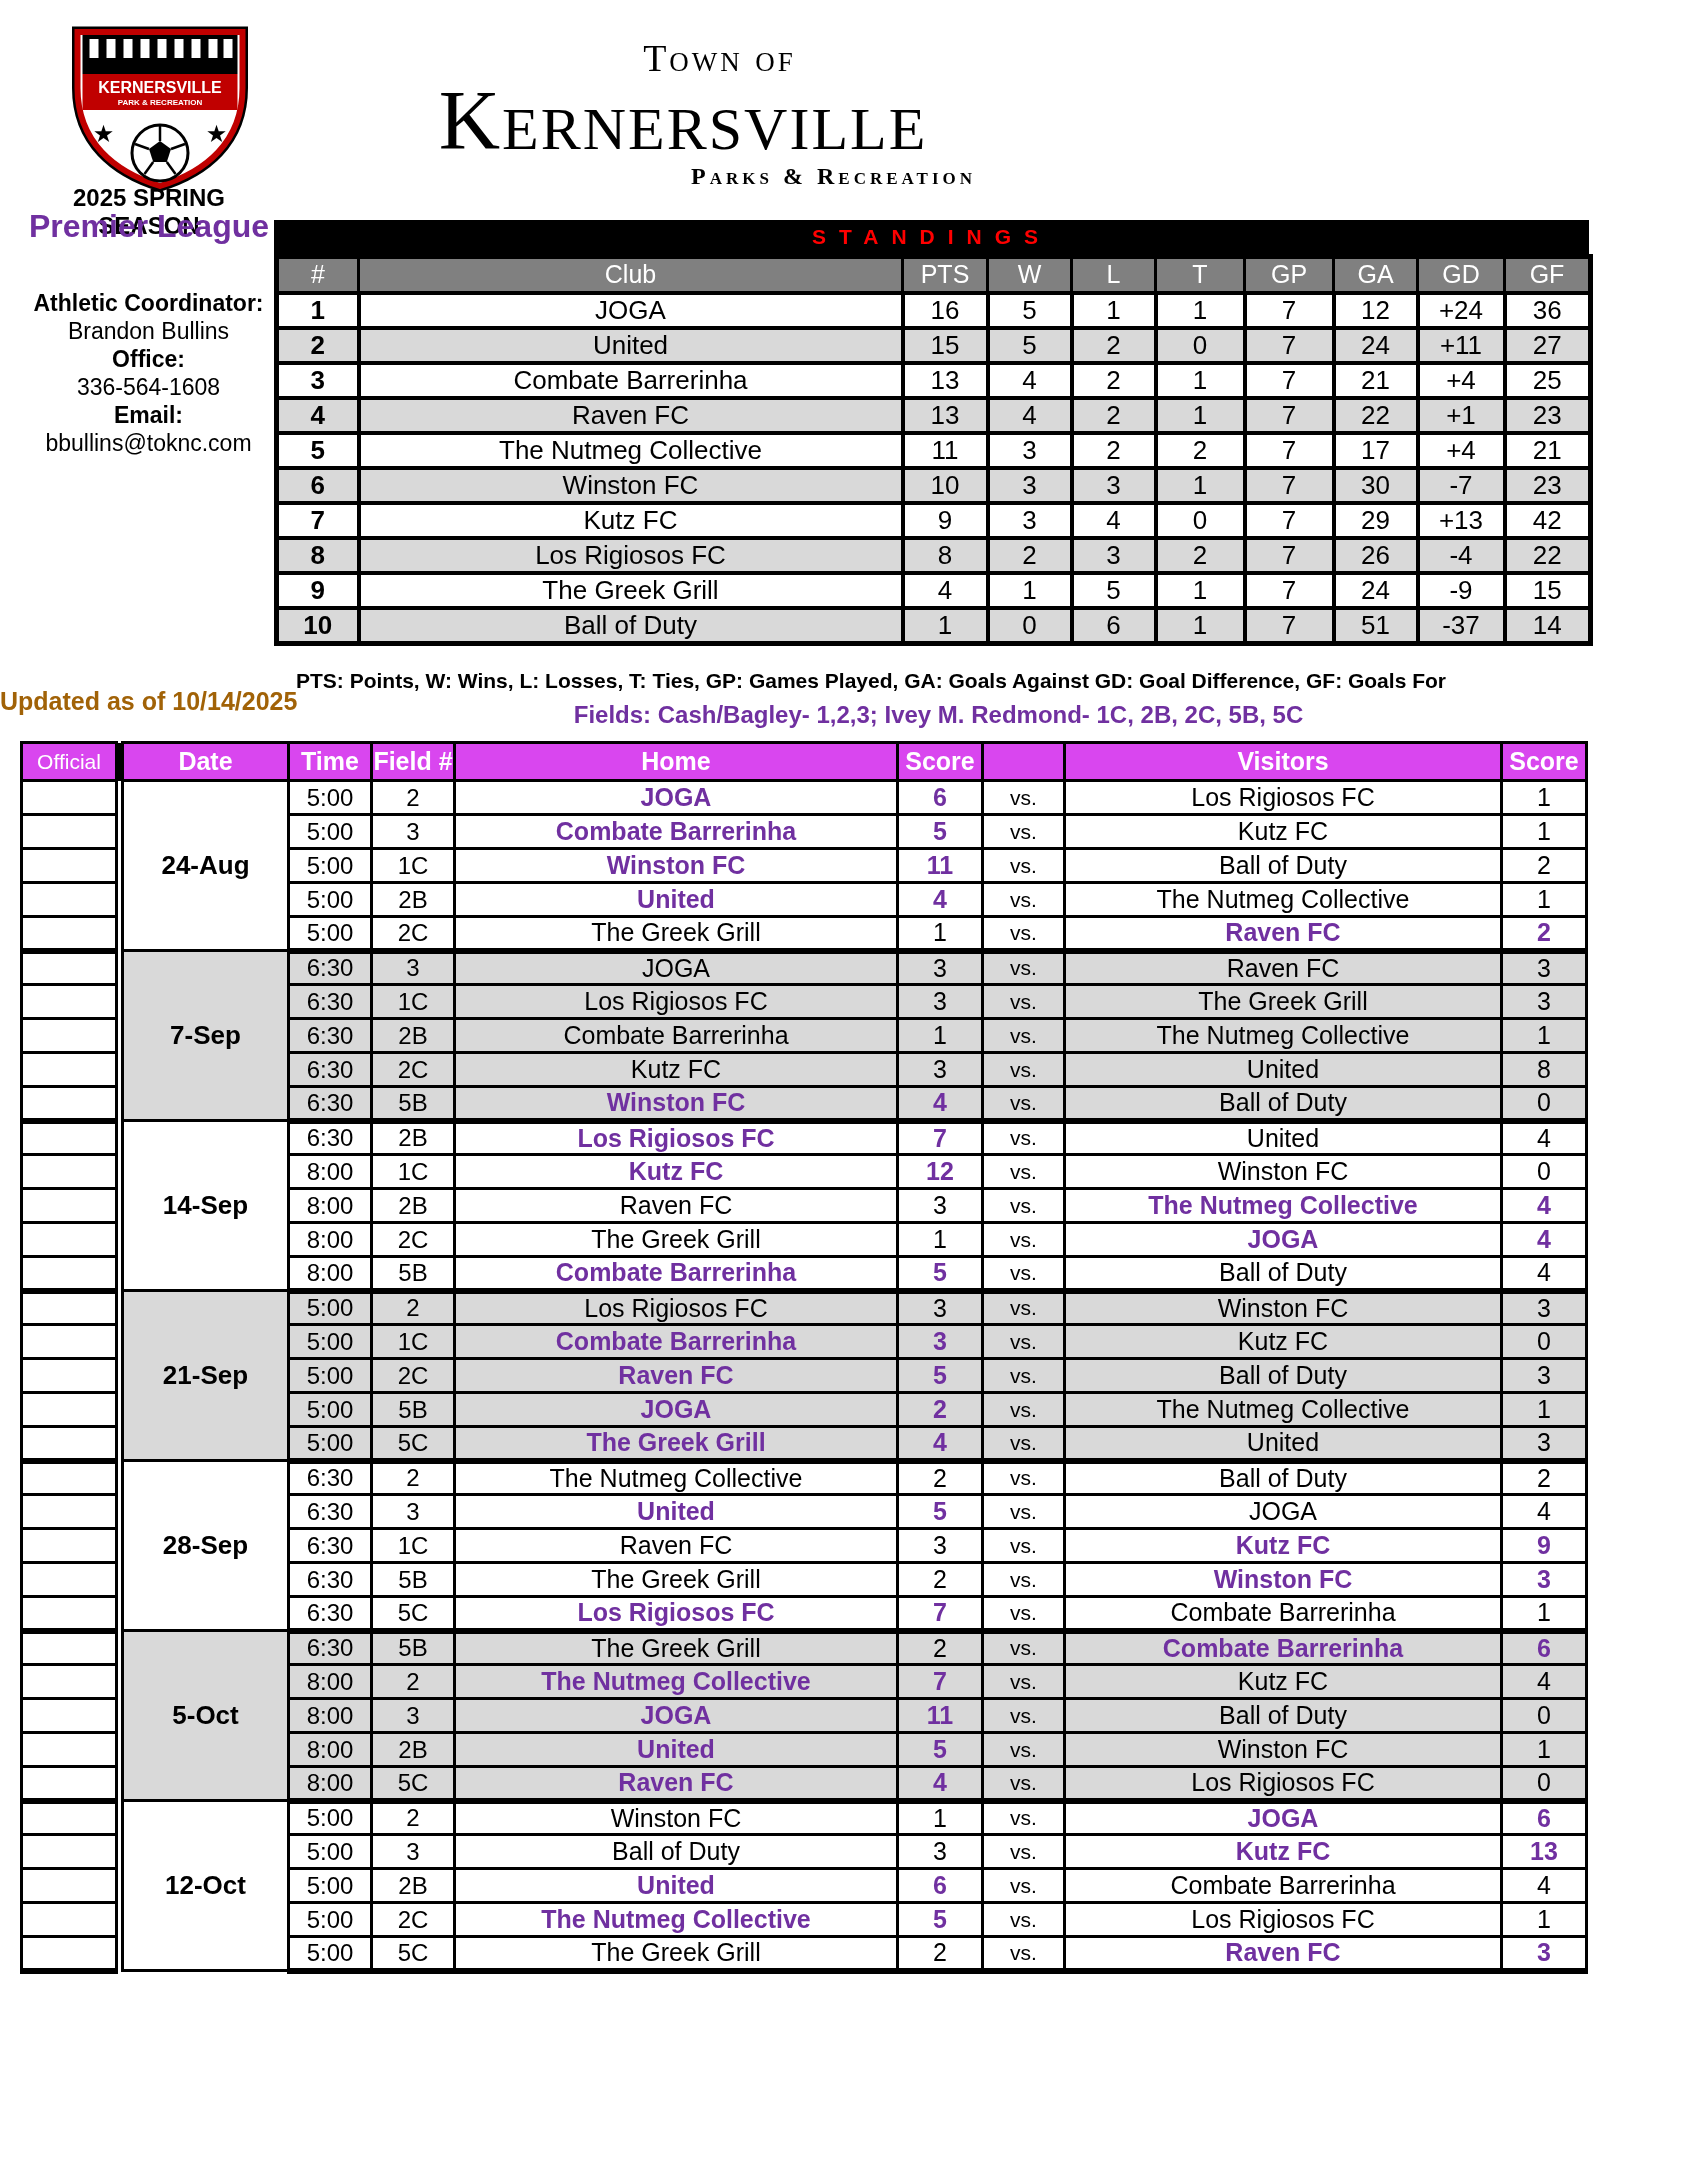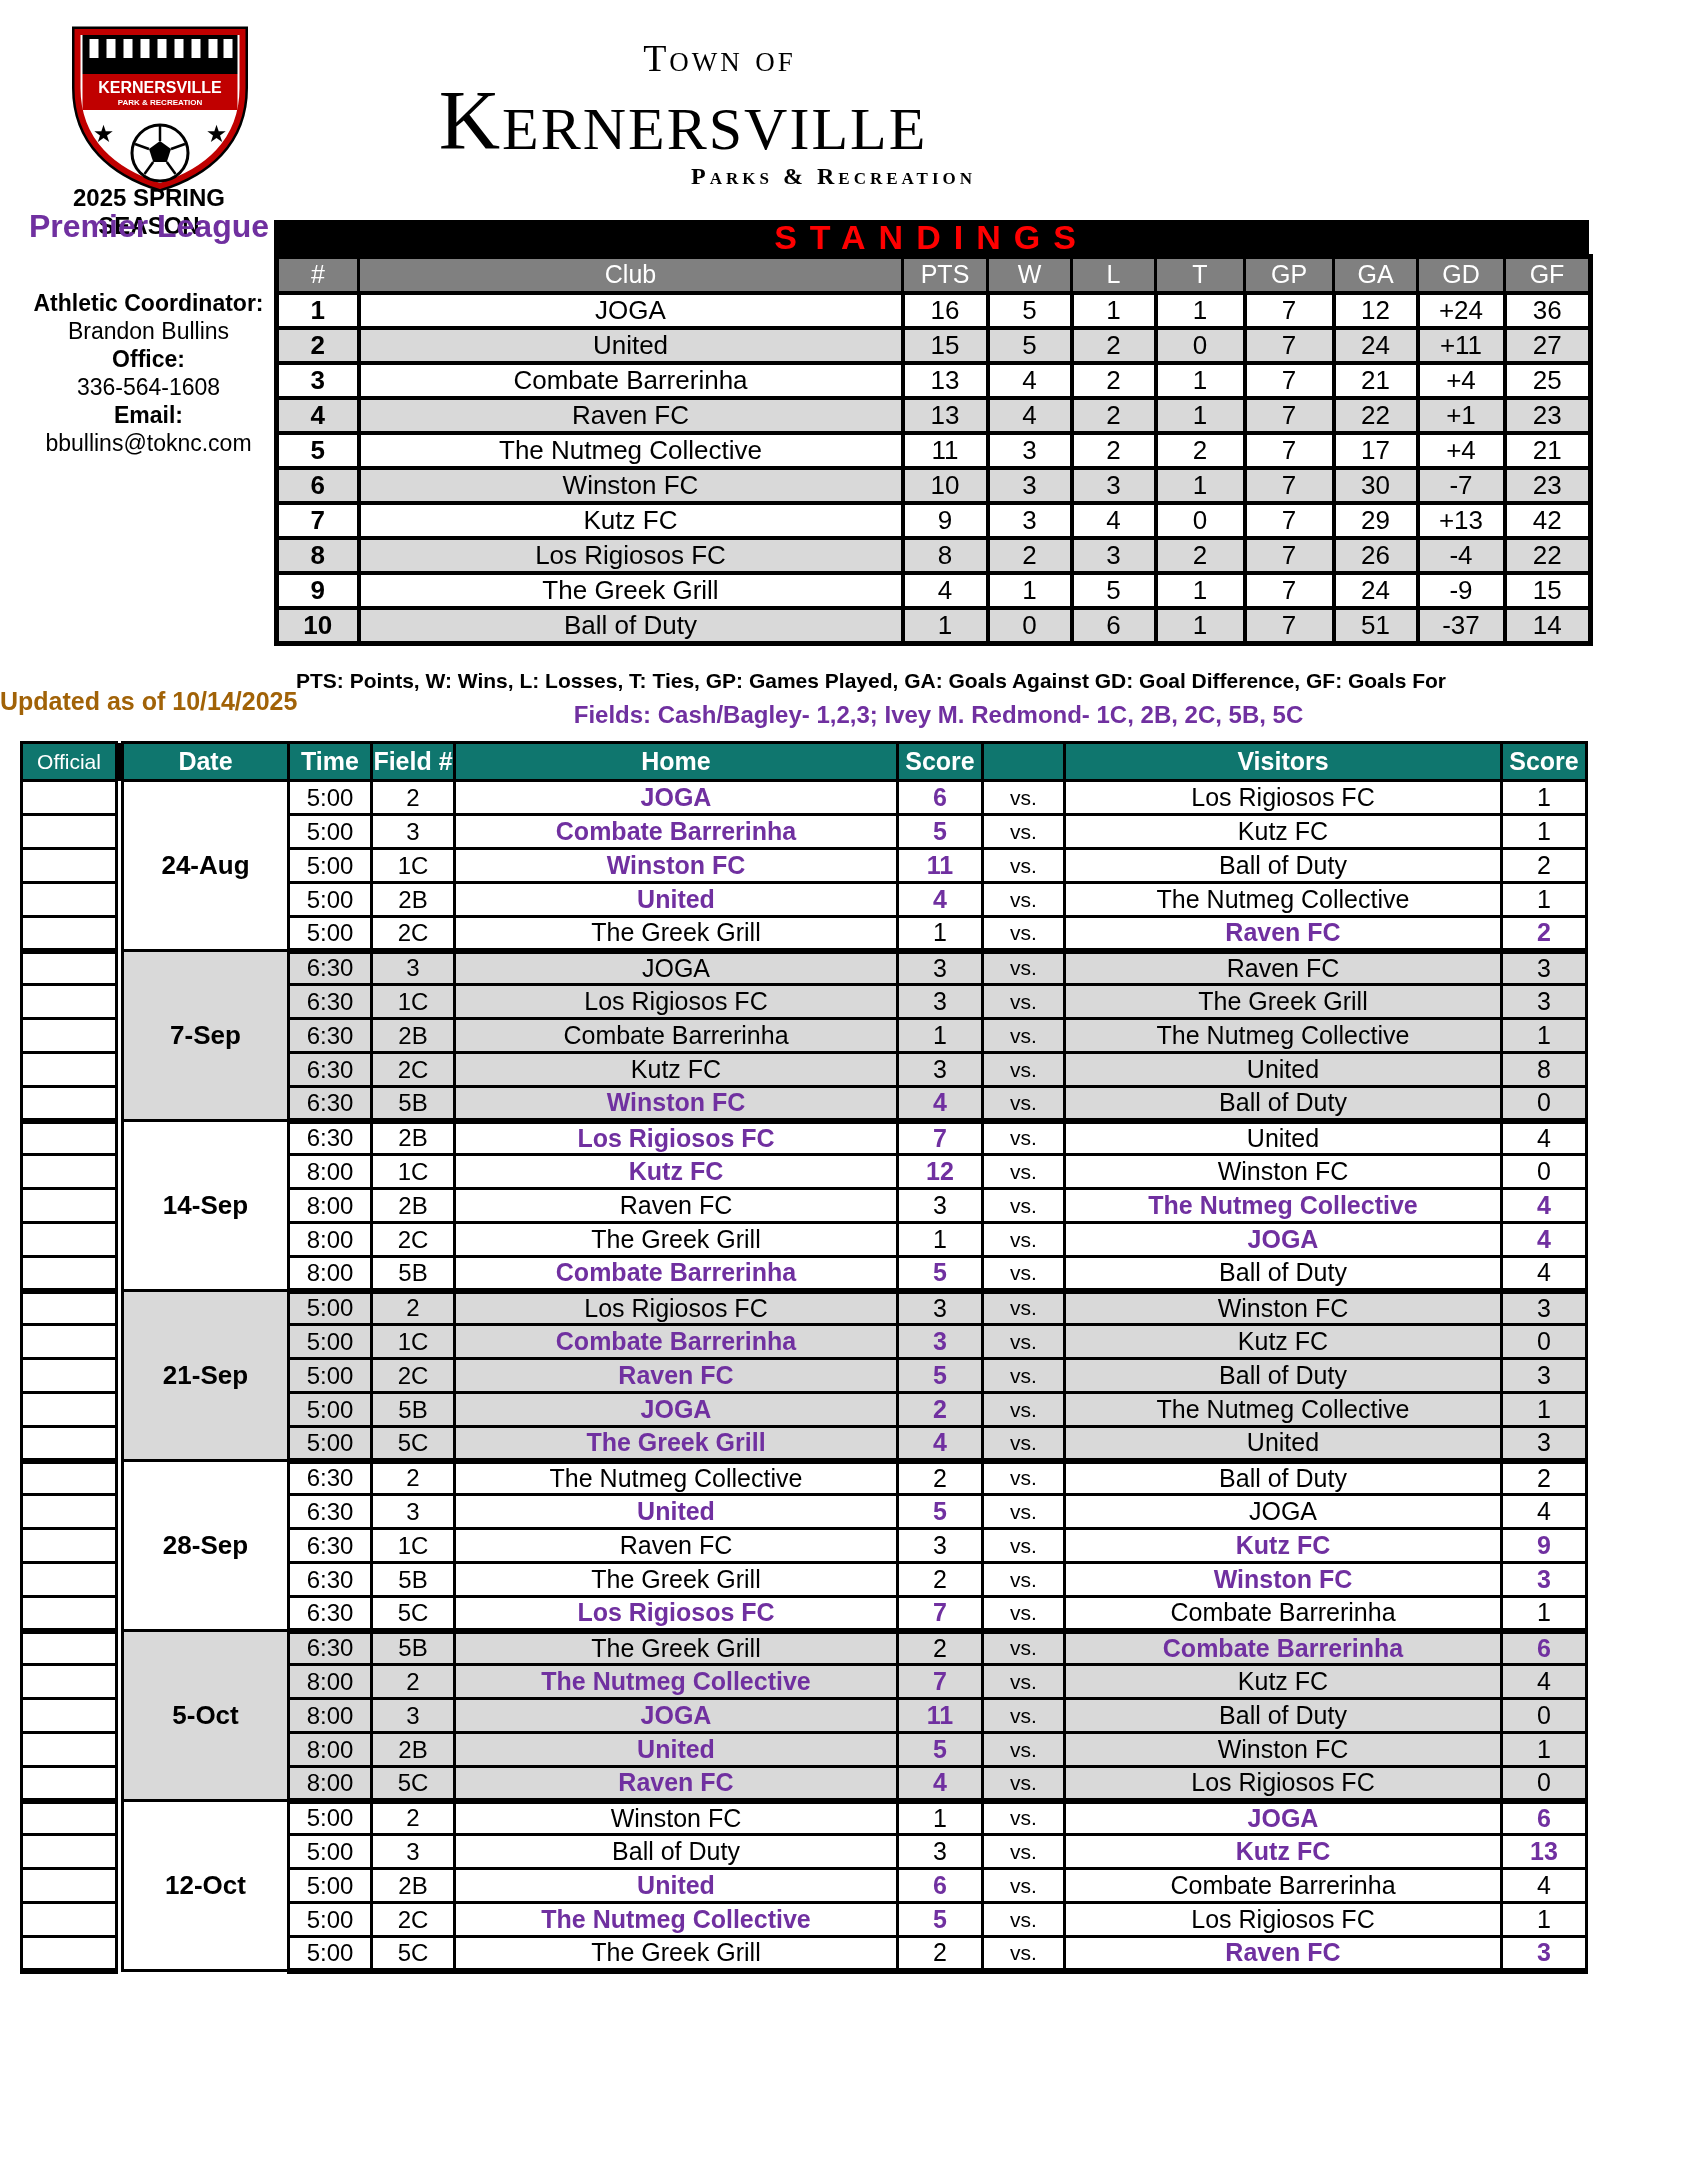--- a/index.html
+++ b/index.html
@@ -16,33 +16,33 @@
 
   
   .season{left:25px;top:184px;width:248px;text-align:center;font-size:24px;font-weight:bold;}
   .league{left:25px;top:208px;width:248px;text-align:center;font-size:32px;font-weight:bold;color:#7030A0;}
   .coord{left:15px;top:289px;width:267px;text-align:center;font-size:23px;line-height:28px;}
   .coord .b{font-weight:bold;}
   .updated{left:0;top:687px;width:327px;font-size:25px;font-weight:bold;color:#a16207;}
 
   
   .standings-wrap{left:274px;top:220px;width:1315px;}
-  .standings-title{background:#000;color:#FF0000;font-weight:bold;font-size:34px;letter-spacing:13px;text-align:center;height:34px;line-height:34px;}
+  .standings-title{background:#000;color:#FF0000;font-weight:bold;font-size:21px;letter-spacing:13px;text-align:center;height:34px;line-height:34px;}
   table{border-collapse:collapse;table-layout:fixed;width:100%;}
   .standings{border:5px solid #000;}
   .standings th{background:#808080;color:#fff;font-weight:normal;font-size:25px;height:36px;border:3px solid #000;}
   .standings td{border:4px solid #000;height:34px;text-align:center;font-size:26px;background:#fff;}
   .standings tr:nth-child(even) td{background:#D9D9D9;}
   .standings td.rank{font-weight:bold;}
   .legend{left:296px;top:669px;width:1317px;font-size:21px;font-weight:bold;}
   .fields-note{left:280px;top:701px;width:1317px;text-align:center;font-size:24px;font-weight:bold;color:#7030A0;}
 
   
   .schedule-wrap{left:20px;top:741px;width:1565px;}
-  .schedule th{background:#0f766e;color:#fff;font-weight:bold;font-size:25px;height:38px;border:3px solid #000;}
+  .schedule th{background:#d946ef;color:#fff;font-weight:bold;font-size:25px;height:38px;border:3px solid #000;}
   .schedule th.off-h{font-weight:normal;font-size:21px;}
   .schedule td{border:3px solid #000;height:34px;text-align:center;font-size:25px;}
   .schedule td.official{background:#fff;}
   .schedule td.gutter{border:none;background:#fff;}
   .schedule th.gutter{border:none;background:#000;}
   .schedule tr.shade td{background:#D9D9D9;}
   .schedule tr td{background:#fff;}
   .schedule tr.shade td.official,.schedule tr.shade td.gutter{background:#fff;}
   .schedule tr.shade td:not(.official):not(.gutter){background:#D9D9D9;}
   .schedule td.date{font-weight:bold;font-size:26px;}

